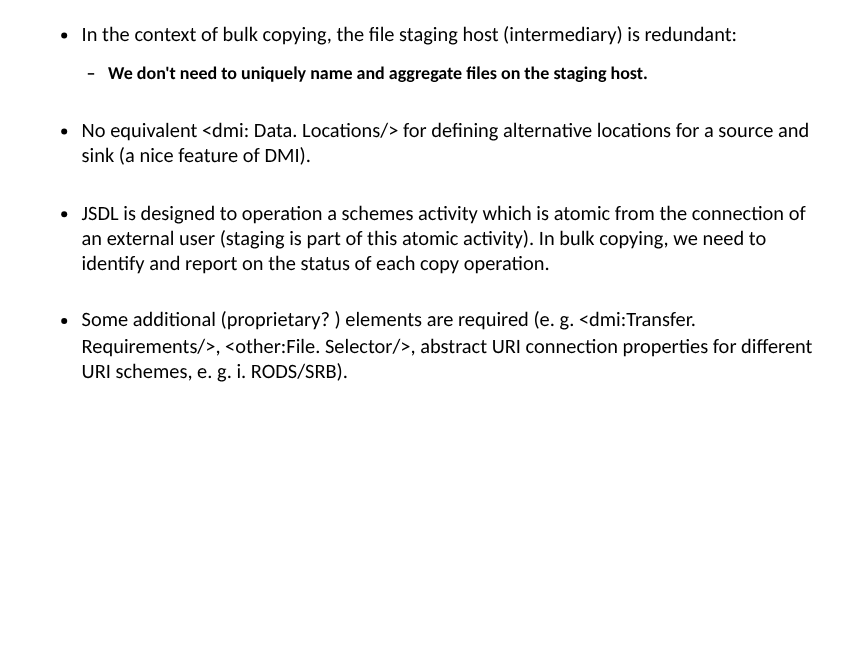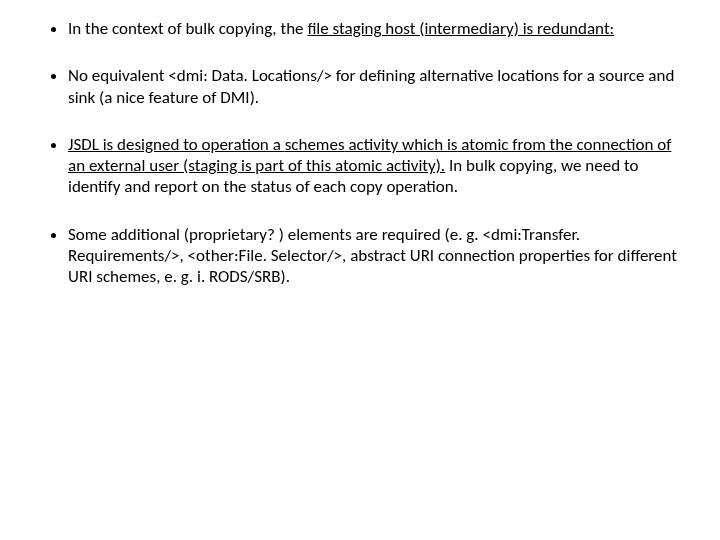--- a/index.html
+++ b/index.html
@@ -46,31 +46,34 @@
     line-height: 1.25;
     margin-bottom: 14px;
     position: relative;
   }
   ul.level2 > li::before {
     content: "–";
     position: absolute;
     left: -18px;
     font-weight: 700;
   }
-  .u { text-decoration: underline; }
+  .u { }
 </style>
 </head>
 <body>
 
 <div class="slide">
 
   <ul class="level1">
 
     <li>
       <span>In the context of bulk copying, the </span><span class="u">file staging host (intermediary) is redundant:</span>
+      <ul class="level2">
+        <li>We don't need to uniquely name and aggregate files on the staging host.</li>
+      </ul>
     </li>
 
     <li>No equivalent &lt;dmi: Data. Locations/&gt; for defining alternative locations for a source and sink (a nice feature of DMI).</li>
 
     <li>
       <span class="u">JSDL is designed to operation a </span><span class="u">schemes</span><span class="u"> activity which is atomic from the connection of an external user (staging is part of this atomic activity).</span><span> In bulk copying, we need to identify and report on the status of each copy operation.</span>
     </li>
 
     <li>Some additional (proprietary? ) elements are required (e. g. &lt;dmi:Transfer. Requirements/&gt;, &lt;other:File. Selector/&gt;, abstract URI connection properties for different URI schemes, e. g. i. RODS/SRB).</li>
 

